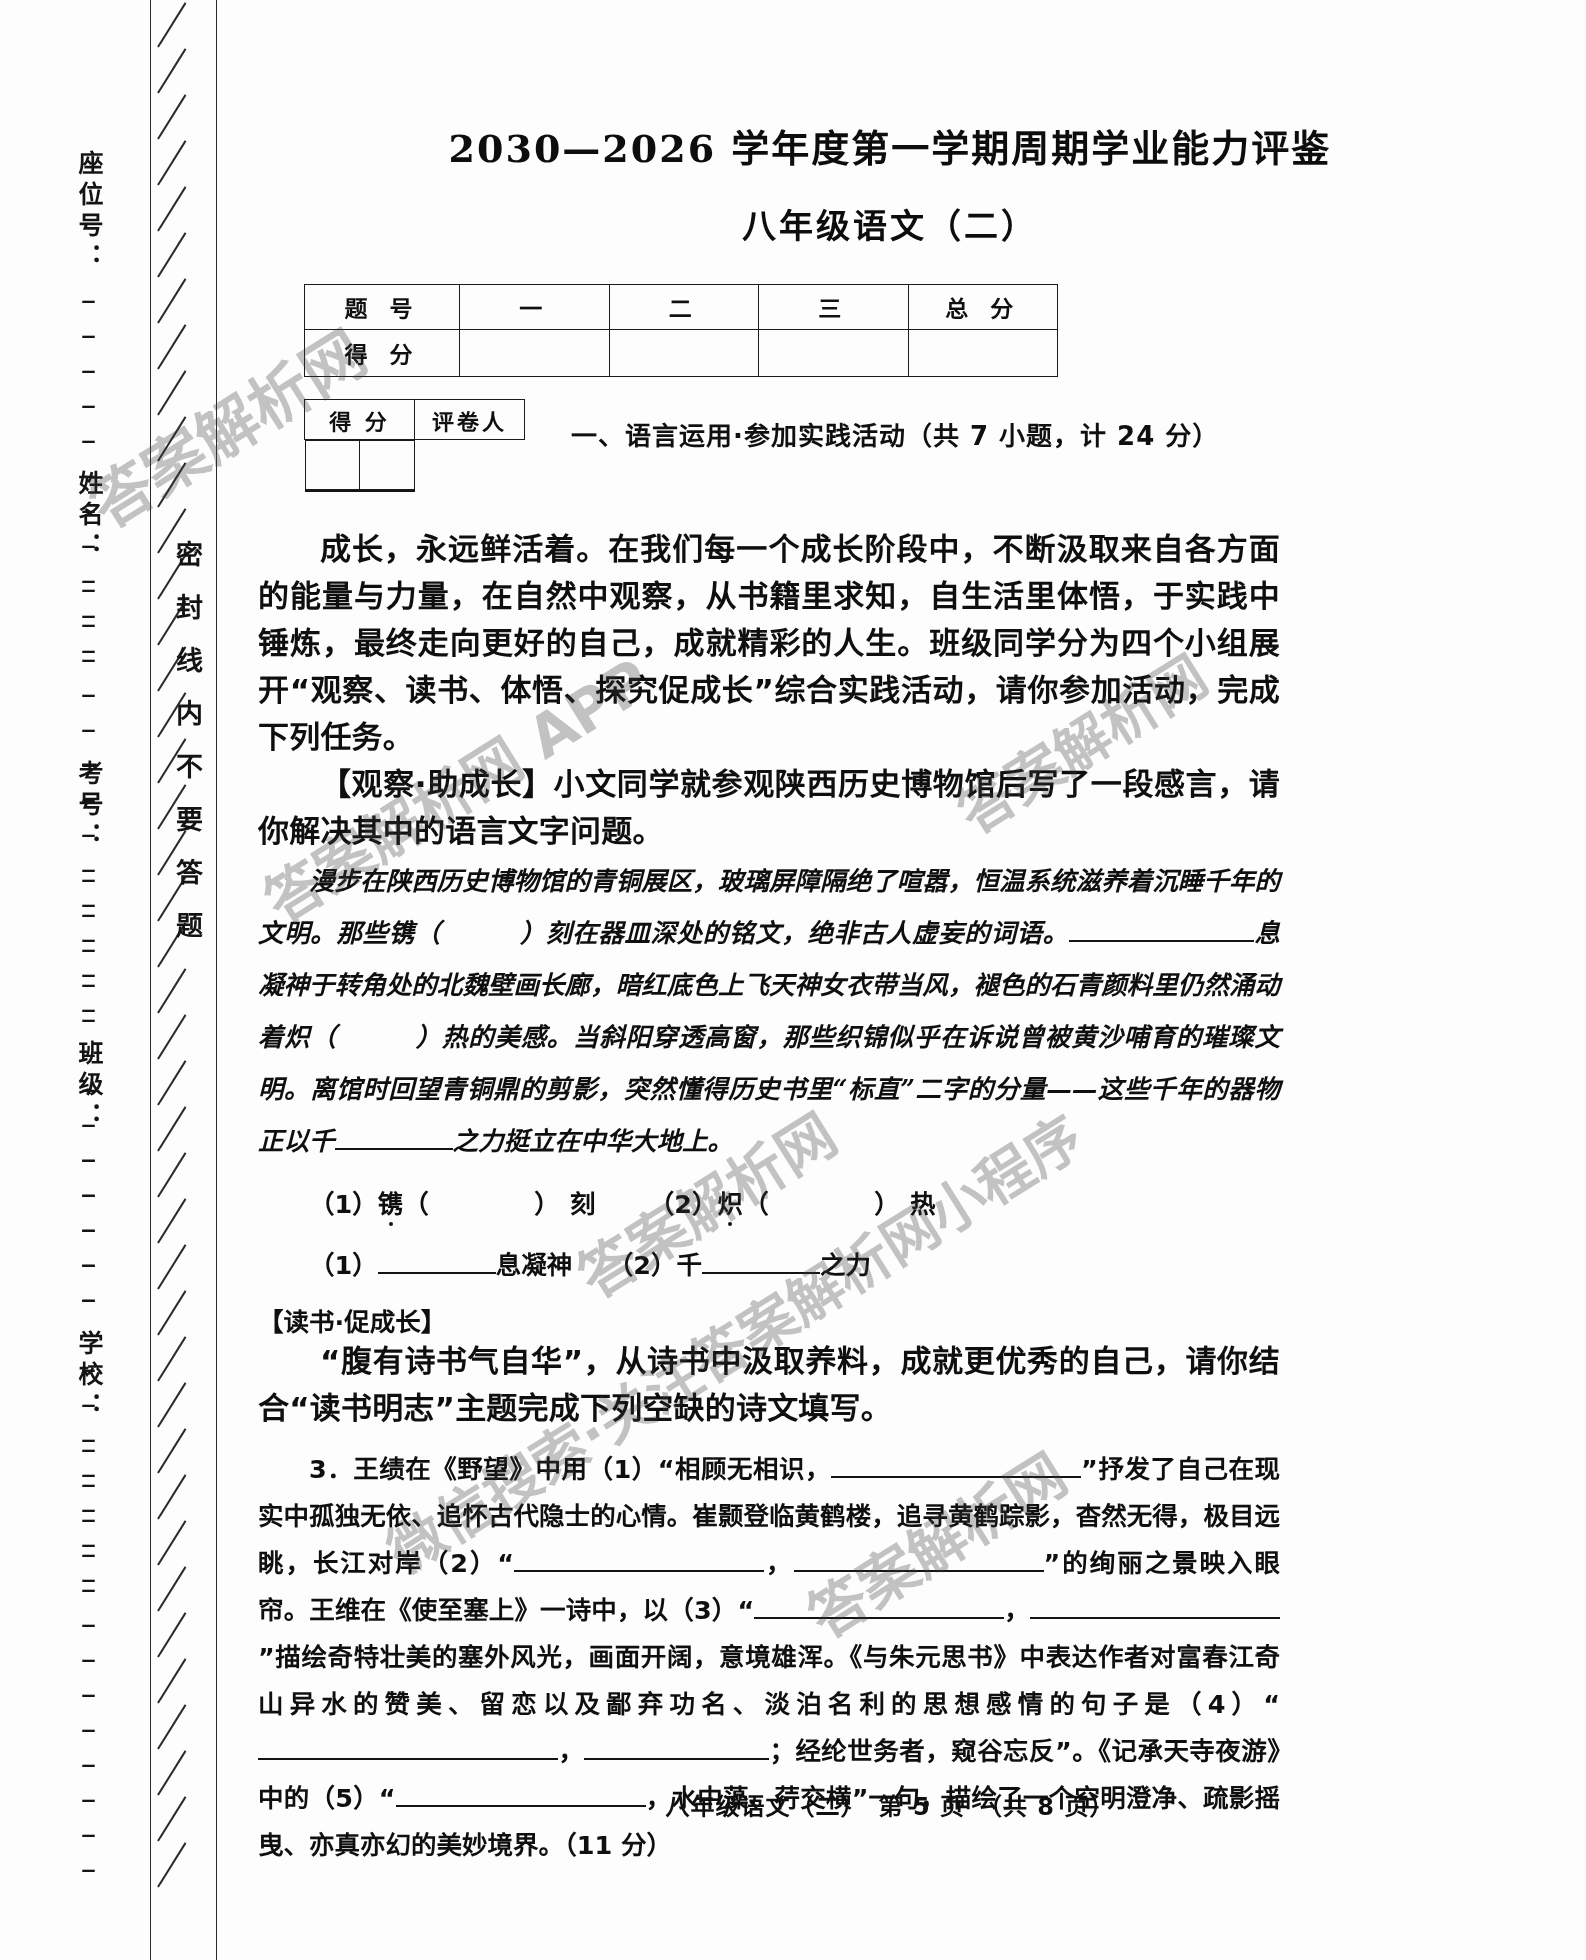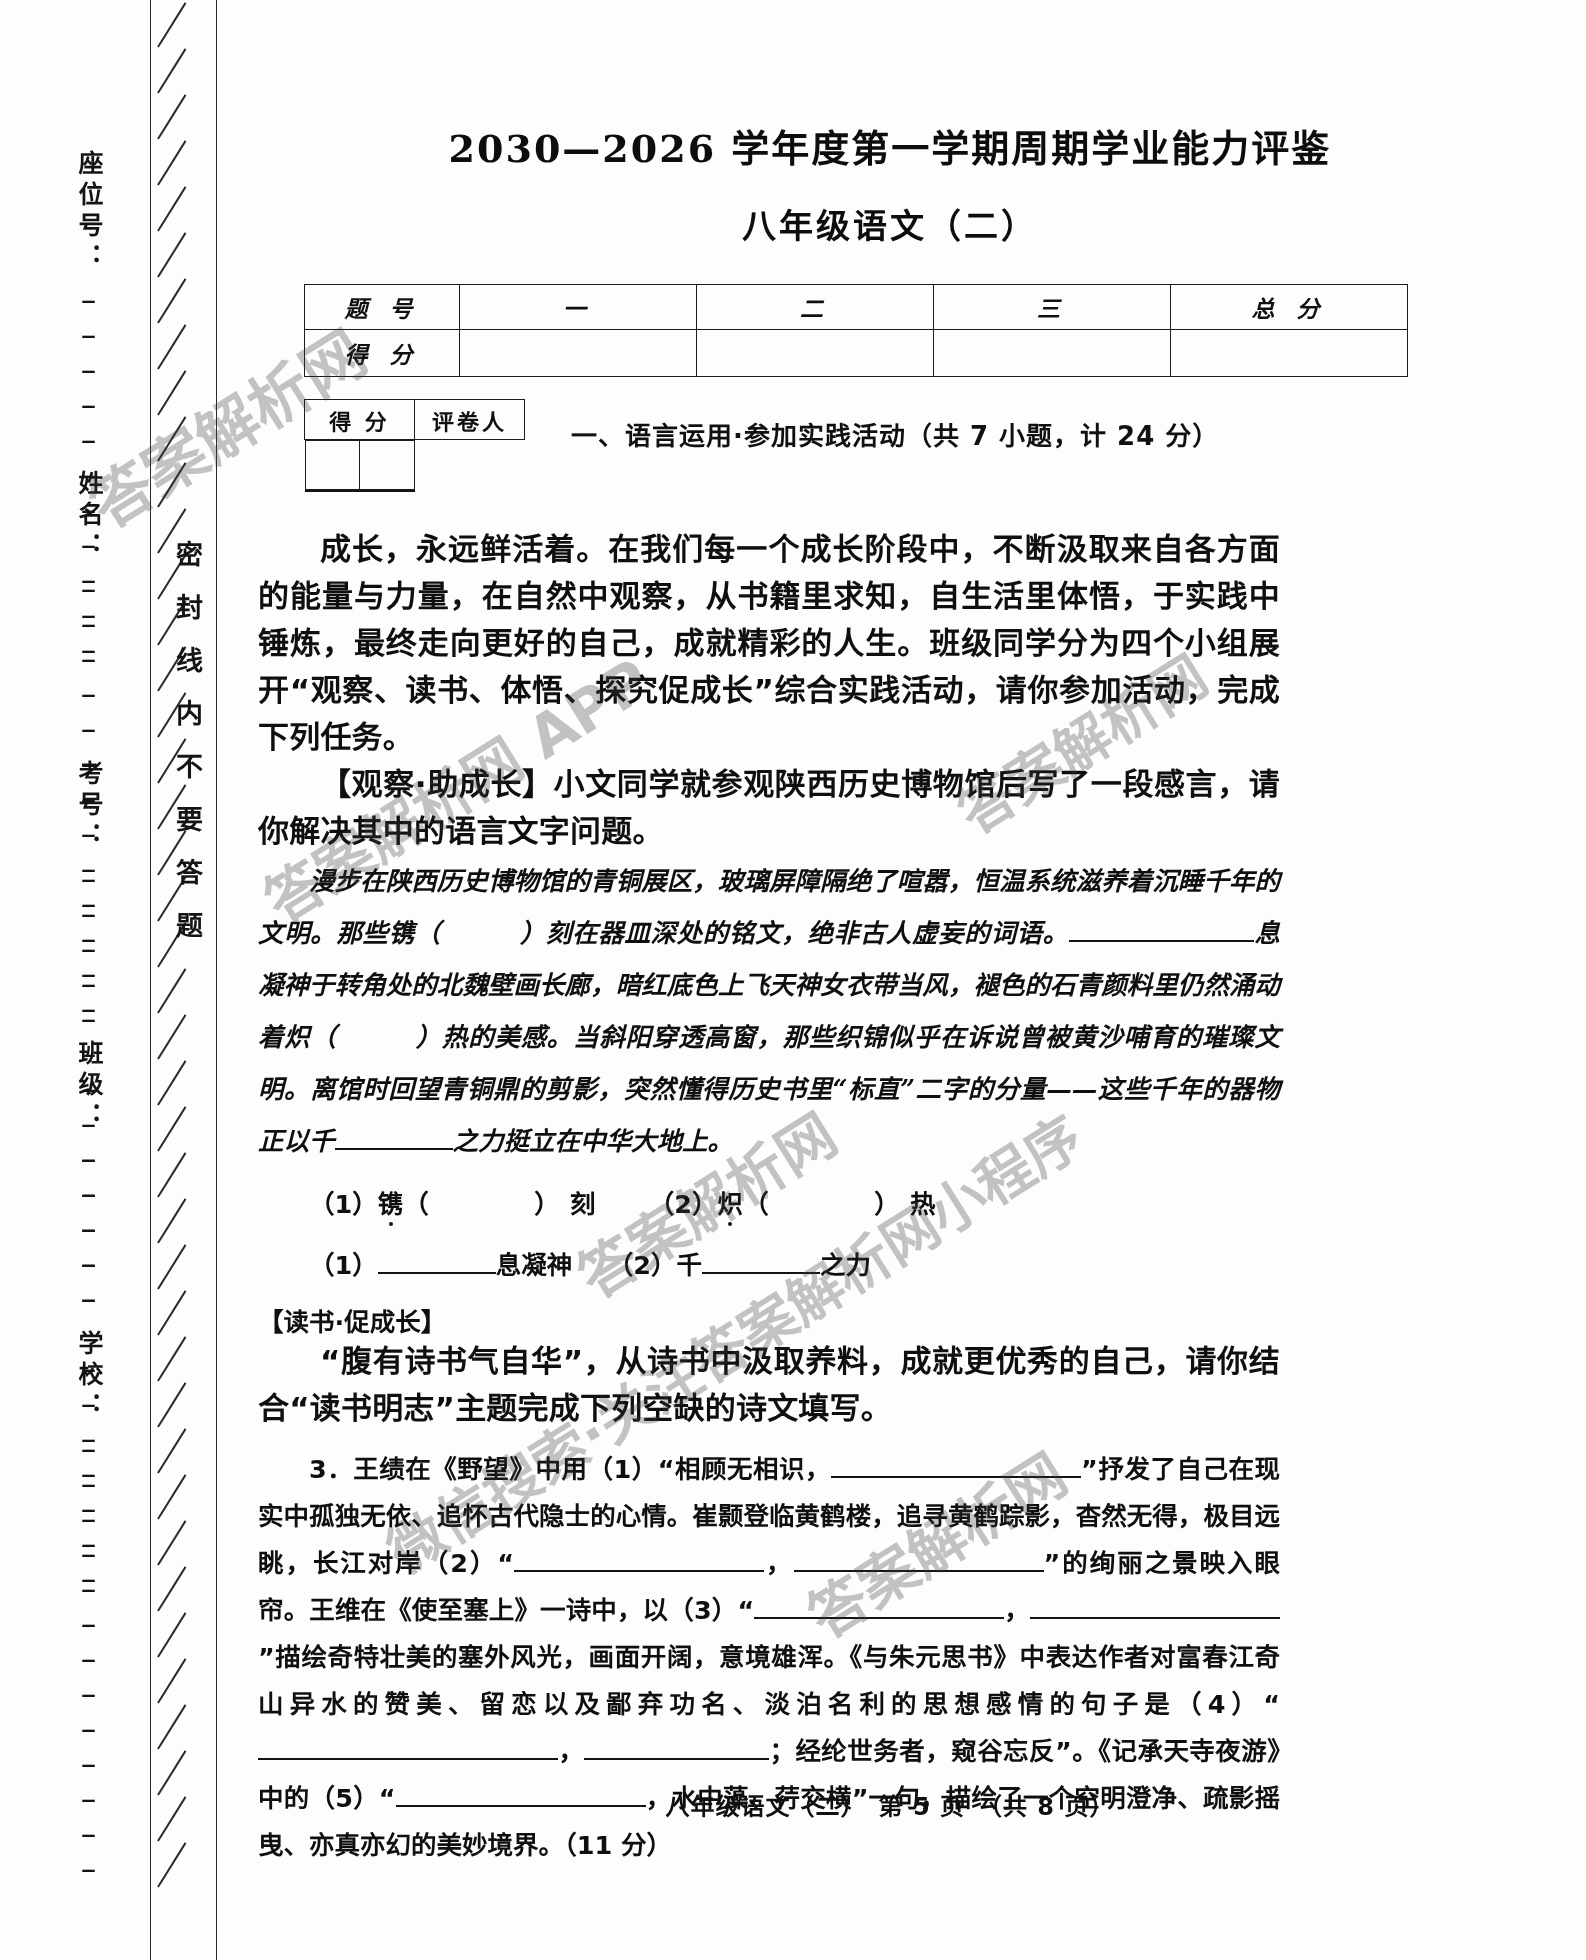--- a/index.html
+++ b/index.html
@@ -108,23 +108,22 @@
     font-weight: 700;
     font-size: 34px;
     letter-spacing: 3px;
     color: #0d0d0d;
   }
 
   
   #score-table {
     margin: 36px 0 0 64px;
     border-collapse: collapse;
-    width: 1104px;
+    width: 754px;
     table-layout: fixed;
-    font-style: italic;
   }
   #score-table td {
     border: 1.6px solid #1b1b1b;
     height: 42px;
     text-align: center;
     vertical-align: middle;
     font-family: "DejaVu Sans", "Liberation Sans", sans-serif;
     font-size: 23px;
     font-weight: 700;
     letter-spacing: 7px;

